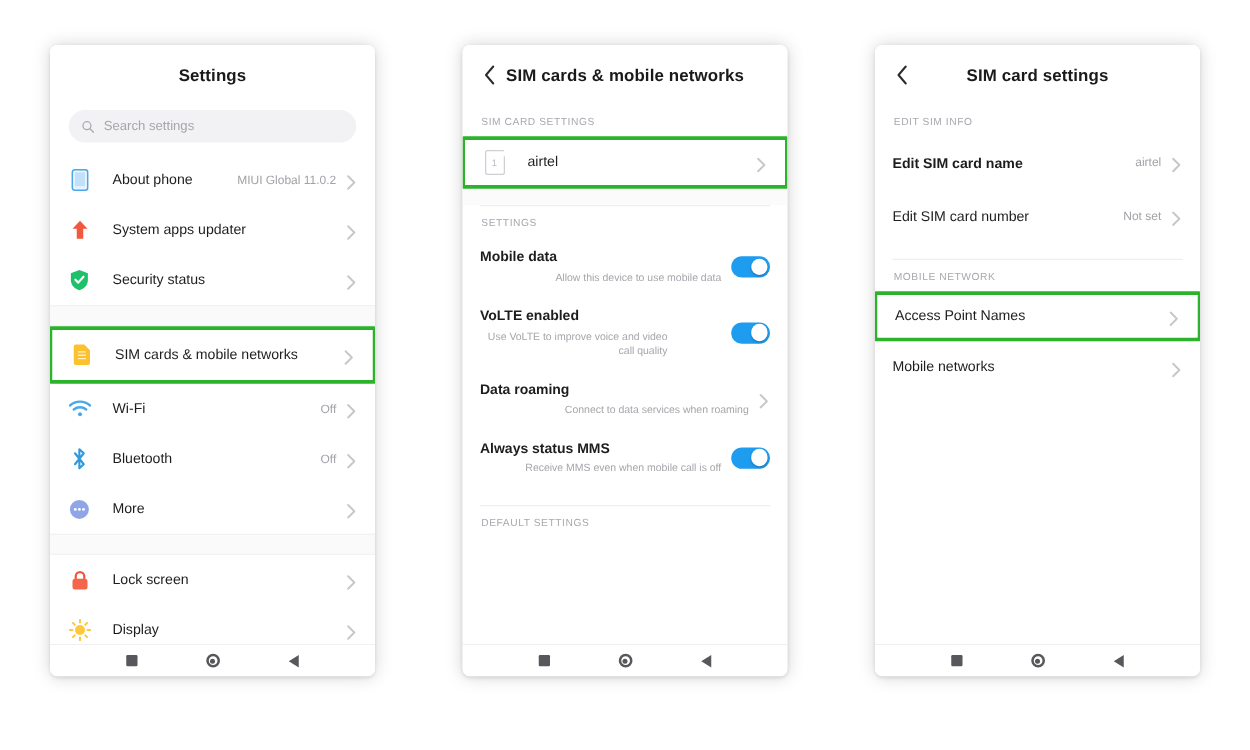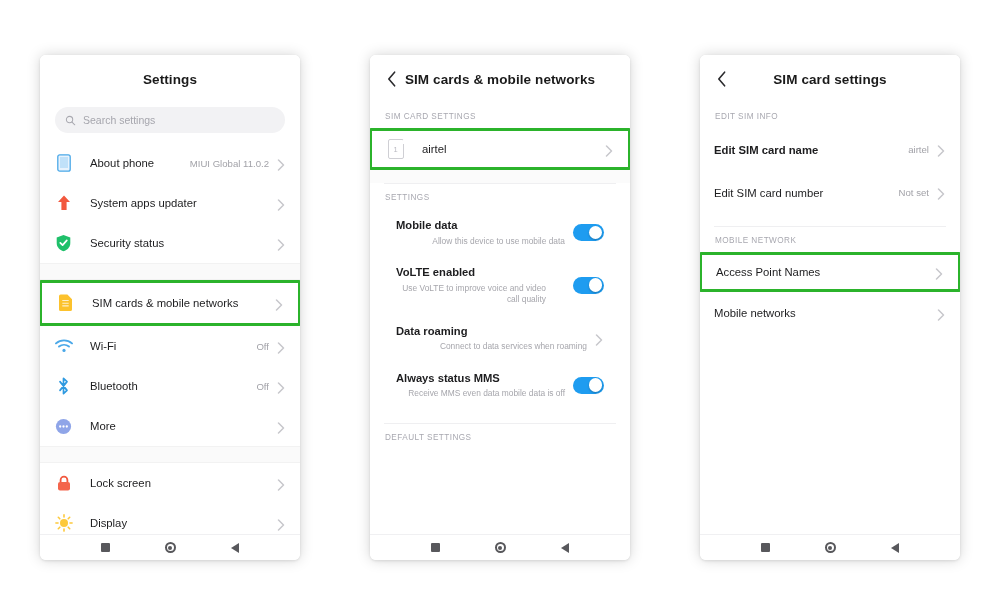--- a/index.html
+++ b/index.html
@@ -11,21 +11,21 @@
   }
   .stage {
     position: relative;
     width: 1000px; height: 600px;
     background: #ffffff;
   }
 
   
   .phone {
     position: absolute;
-    top: 55px;
+    top: 36px;
     width: 260px;
     height: 505px;
     background: #ffffff;
     border-radius: 6px;
     box-shadow: 0 0 14px rgba(0,0,0,0.17), 0 1px 3px rgba(0,0,0,0.10);
     overflow: hidden;
     display: flex;
     flex-direction: column;
   }
   #phone-1 { left: 40px; }
@@ -124,21 +124,21 @@
   .chev svg { display: block; }
 
   .gap { height: 17px; background: #fafafa; border-top:1px solid #f2f2f2; border-bottom:1px solid #f2f2f2;}
   .thin-gap { height: 13px; background: #fbfbfb; }
   .divider { height: 1px; background: #efeff1; margin: 0 14px; }
 
   
   .row2 {
     display: flex;
     align-items: center;
-    padding: 9px 26px;
+    padding: 9px 14px;
     min-height: 44px;
   }
   .row2 .texts { flex: 1 1 auto; padding-right: 8px; }
   .row2 .t1 {
     font-size: 11.2px;
     font-weight: bold;
     color: #1d1d1f;
     line-height: 15px;
   }
   .row2 .t2 {
@@ -486,21 +486,21 @@
         <span class="chev">
           <svg viewBox="0 0 8 12" width="8" height="12">
               <polyline points="1.5,1 6.5,6 1.5,11" fill="none" stroke="#9a9aa2" stroke-width="1.5" stroke-linecap="round" stroke-linejoin="round"></polyline>
             </svg>
         </span>
       </div>
 
       <div class="row2">
         <span class="texts">
           <span class="t1" style="display:block">Always status MMS</span>
-          <span class="t2" style="display:block">Receive MMS even data mobile data is off</span>
+          <span class="t2" style="display:block">Receive MMS even when mobile call is off</span>
         </span>
         <span class="toggle">
             <span class="knob"></span>
           </span>
       </div>
 
       <div style="height:14px"></div>
       <div class="divider"></div>
 
       <div class="section-label">DEFAULT SETTINGS</div>

